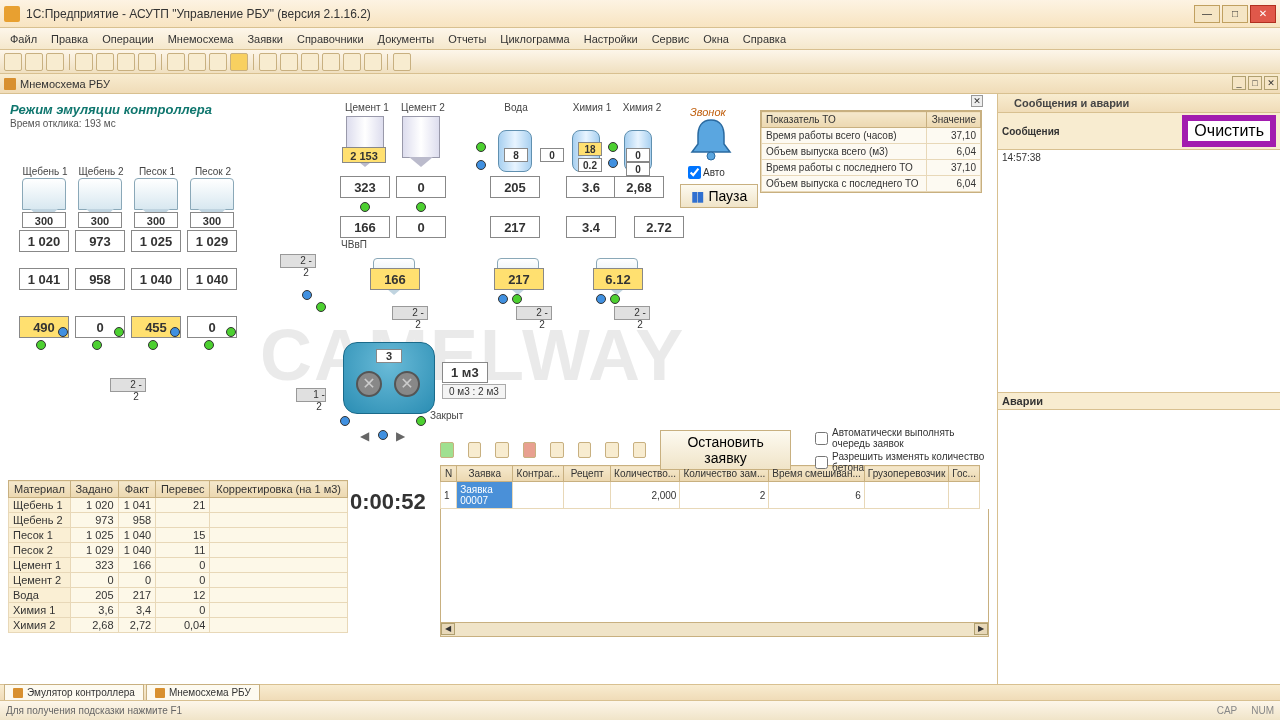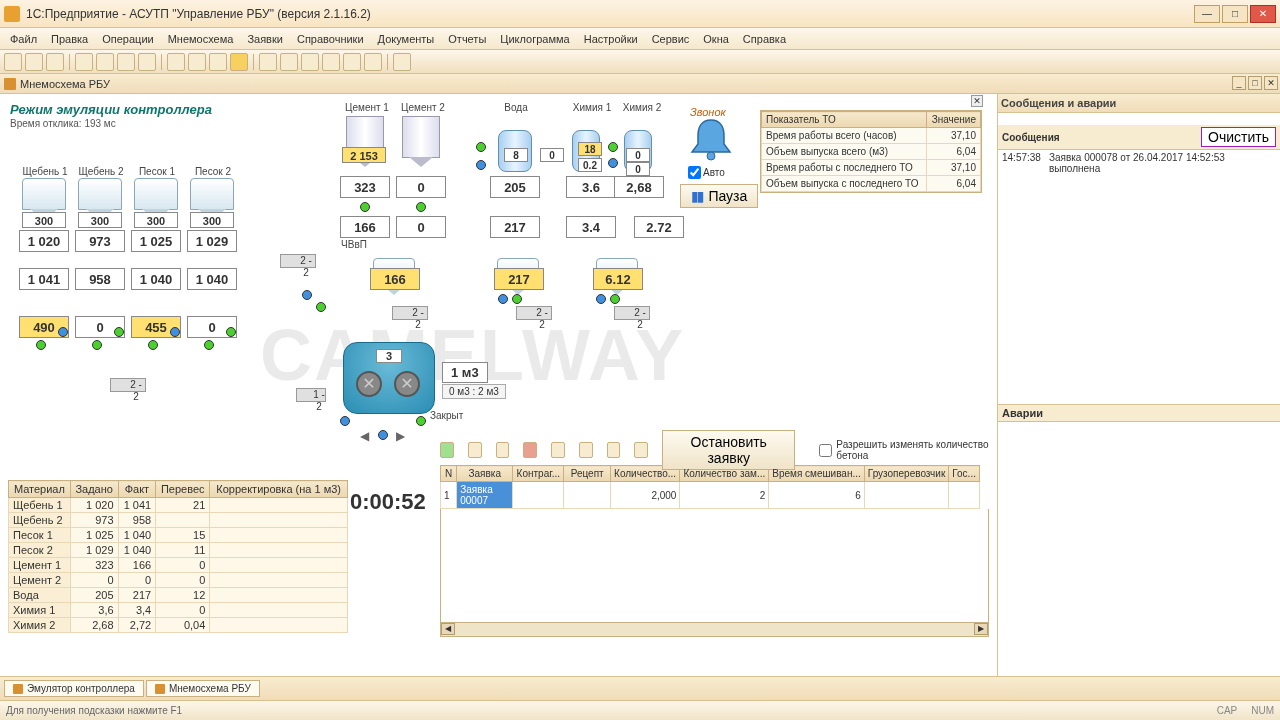--- a/index.html
+++ b/index.html
@@ -24,24 +24,24 @@
   .docbar { height: 20px; background: linear-gradient(#f8ecd0,#f0dcb8); border-bottom: 1px solid #d8c090; display: flex; align-items: center; padding: 0 4px; position: relative; }
   .docbar .doc-icon { width: 12px; height: 12px; background: #d89030; margin-right: 4px; border-radius: 1px;}
   .doc-win-btns { position: absolute; right: 2px; top: 2px; display: flex; gap: 2px; }
   .doc-win-btn { width: 14px; height: 14px; border: 1px solid #b0a070; background: #f5e5c5; font-size: 9px; display:flex; align-items:center; justify-content:center;}
   
   
   .workspace { display: flex; height: 600px; }
   .main-panel { flex: 1; position: relative; background: #fff; border-right: 1px solid #d8c090; }
   .side-panel { width: 282px; background: #fff; display: flex; flex-direction: column; }
   
-  .side-header { background: linear-gradient(#f8ecd0,#f0dcb8); border-bottom: 1px solid #d8c090; padding: 3px 3px; font-weight: bold; color:#444; }
-  .messages-area { flex: 0 0 280px; border-bottom: 1px solid #d8c090; font-size: 10px; margin-top: 12px; }
+  .side-header { background: linear-gradient(#f8ecd0,#f0dcb8); border-bottom: 1px solid #d8c090; padding: 3px 16px; font-weight: bold; color:#444; }
+  .messages-area { flex: 0 0 280px; border-bottom: 1px solid #d8c090; font-size: 10px; }
   .msg-head { display:flex; justify-content:space-between; align-items:center; background:#f8ecd0; padding:2px 4px; border-bottom:1px solid #d8c090;}
-  .msg-head button { font-size:14px; padding:1px 6px; background:#fff; border:1px solid #a21caf;}
+  .msg-head button { font-size:16px; padding:1px 6px; background:#fff; border:6px solid #a21caf;}
   .msg-row { display:flex; padding:2px 4px; gap:8px; }
   .alarms-area { flex: 1; }
   
   
   .canvas { position: absolute; left: 0; top: 0; right: 0; height: 480px; }
   .mode-label { position: absolute; left: 10px; top: 8px; color: #0f766e; font-style: italic; font-weight: bold; font-size: 13px; }
   .response { position: absolute; left: 10px; top: 24px; font-size: 10px; color: #555; }
   
   .label { position: absolute; font-size: 10px; color: #444; text-align: center; }
   .silo-label { width: 50px; }
@@ -104,21 +104,21 @@
   
   .orders-table { width: 540px; border-collapse:collapse; font-size:10px; margin-top:4px; border:1px solid #c8b080;}
   .orders-table th { background:linear-gradient(#f5e8cc,#ecd8b0); border:1px solid #c8b080; padding:2px 3px; font-weight:normal; white-space:nowrap; overflow:hidden;}
   .orders-table td { border:1px solid #e8d8b8; padding:2px 3px; background:#fff;}
   .orders-table td.sel { background:#4a90d8; color:#fff;}
   .orders-scroll { height:128px; border:1px solid #c8b080; border-top:none; background:#fff; position:relative;}
   .orders-scroll .hscroll { position:absolute; left:0; right:0; bottom:0; height:14px; background:#f0e4c8; border-top:1px solid #c8b080;}
   .hscroll .arrow{ position:absolute; width:14px; height:12px; top:0; background:#e8d8b8; border:1px solid #b0a070; text-align:center; font-size:8px; line-height:10px;}
   
   
-  .bottom-tabs { position:absolute; left:0; bottom:20px; right:0; height:24px; background:linear-gradient(#f8ecd0,#f0dcb8); border-top:1px solid #d8c090; display:flex; align-items:center; padding:0 4px; gap:2px;}
+  .bottom-tabs { position:absolute; left:0; bottom:20px; right:0; height:16px; background:linear-gradient(#f8ecd0,#f0dcb8); border-top:1px solid #d8c090; display:flex; align-items:center; padding:0 4px; gap:2px;}
   .btab { background:#fdfaf0; border:1px solid #c8b080; padding:2px 8px; font-size:10px; display:flex; align-items:center; gap:4px;}
   .btab .ico { width:10px; height:10px; background:#d89030; border-radius:1px;}
   
   .statusbar { position:absolute; left:0; bottom:0; right:0; height:20px; background:linear-gradient(#fdf6ea,#f0e4c8); border-top:1px solid #d8c090; display:flex; align-items:center; padding:0 6px; font-size:10px; color:#666;}
   .statusbar .spacer{flex:1;}
   .statusbar .ind { margin-left:14px; color:#888;}
   
   .watermark { position:absolute; left:260px; top:220px; font-size:72px; font-weight:900; color:rgba(180,180,180,0.28); letter-spacing:2px; pointer-events:none;}
   .watermark2 { position:absolute; left:350px; top:290px; font-size:52px; font-weight:900; color:rgba(180,180,180,0.24); letter-spacing:2px; pointer-events:none;}
 </style>
@@ -437,20 +437,24 @@
         <div class="tb-btn" style="background:#a0e090"></div>
         <div class="tb-btn"></div>
         <div class="tb-btn"></div>
         <div class="tb-btn" style="background:#e8a090"></div>
         <div class="tb-btn"></div>
         <div class="tb-btn"></div>
         <div class="tb-btn"></div>
         <div class="tb-btn"></div>
         <button class="stop-order-btn">Остановить заявку</button>
         <div class="checks">
+          <label class="check-row">
+              <input type="checkbox" style=""> 
+              <span>Автоматически выполнять очередь заявок</span>
+            </label>
           <label class="check-row">
               <input type="checkbox" style=""> 
               <span>Разрешить изменять количество бетона</span>
             </label>
         </div>
       </div>
       <table class="orders-table">
         <thead>
             <tr>
           <th style="width:18px">N</th>
@@ -489,21 +493,20 @@
 
   <div class="side-panel">
     <div class="side-header">Сообщения и аварии</div>
     <div class="messages-area">
       <div class="msg-head">
         <span style="font-weight:bold">Сообщения</span>
         <button>Очистить</button>
       </div>
       <div class="msg-row">
         <span>14:57:38</span>
-        <span>Заявка 000078 от 26.04.2017 14:52:53 выполнена</span>
       </div>
     </div>
     <div class="alarms-area">
       <div class="msg-head">
           <span style="font-weight:bold">Аварии</span>
         </div>
     </div>
   </div>
 </div>
 

